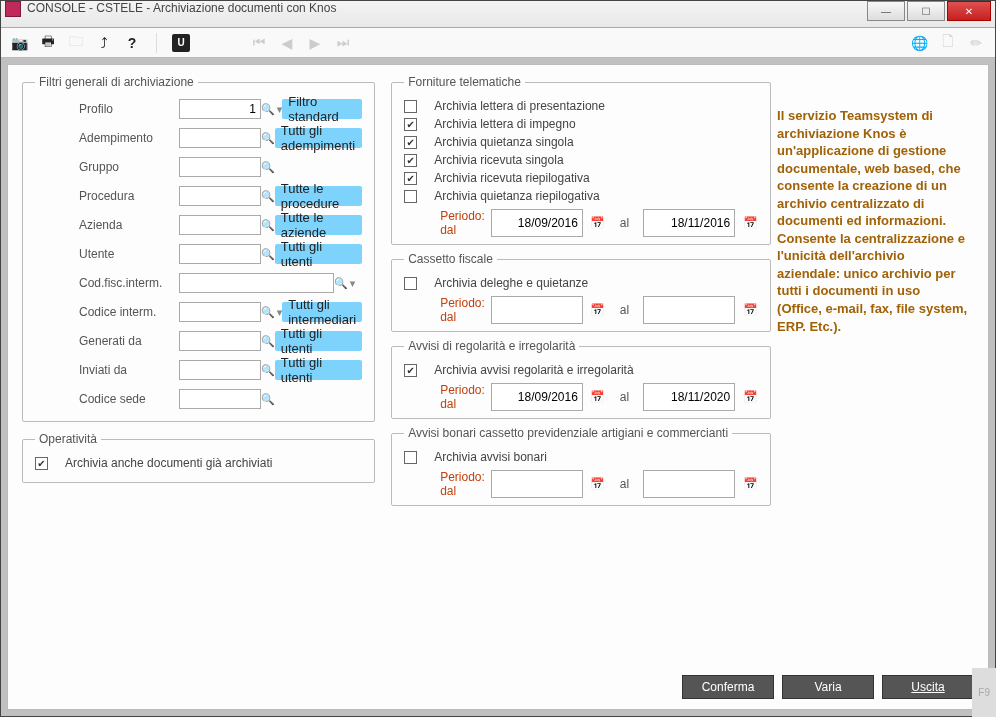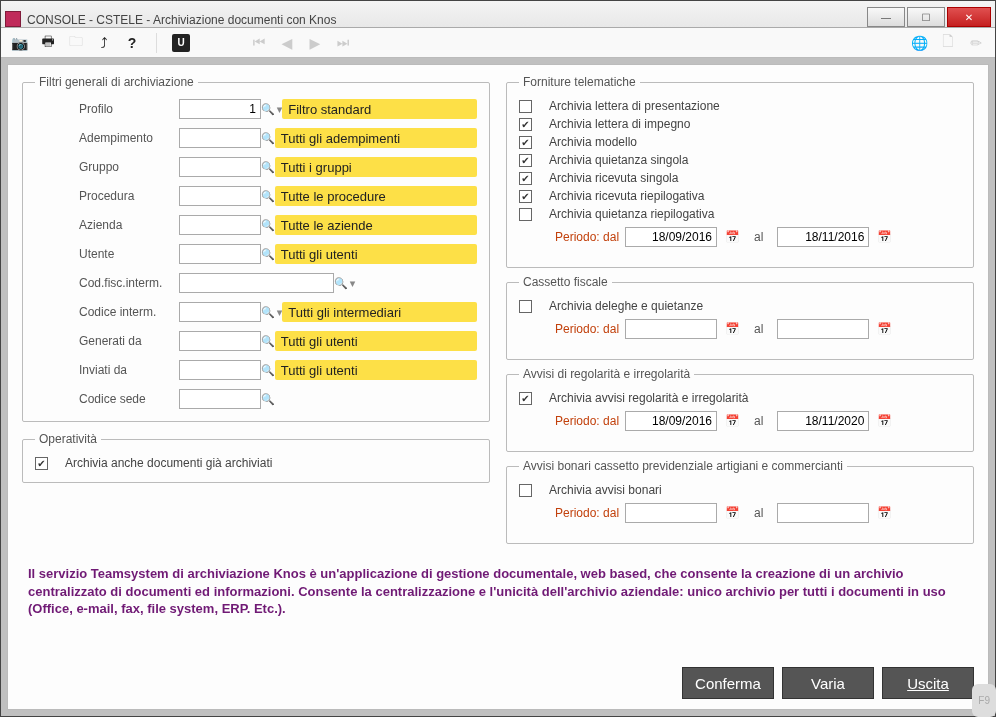--- a/index.html
+++ b/index.html
@@ -16,21 +16,21 @@
     border: 1px solid #444;
     background: #c0c0c0;
     display: flex;
     flex-direction: column;
     box-shadow: 0 0 4px rgba(0,0,0,.3);
   }
   .titlebar {
     height: 27px;
     background: linear-gradient(#f4f4f4,#e8e8e8);
     display: flex;
-    align-items: flex-end;
+    align-items: flex-start;
     padding: 0 4px;
     border-bottom: 1px solid #aaa;
   }
   .titlebar .icon-app {
     width: 16px; height: 16px;
     background: #c02a5a;
     border: 1px solid #801a3a;
     margin-right: 6px;
   }
   .titlebar .title-text { color: #444; }
@@ -69,21 +69,21 @@
   .tool-icon.box { background: #222; color: #fff; border-radius: 2px; font-size: 10px; font-weight: bold; }
   .tool-sep { width: 1px; height: 20px; background: #ddd; margin: 0 5px; }
   .main {
     flex: 1;
     background: #fdfdfd;
     margin: 6px;
     border: 1px solid #bbb;
     padding: 10px 14px;
     position: relative;
     display: flex;
-    flex-direction: column;
+    flex-direction: row;
     overflow: hidden;
   }
   .cols {
     display: flex;
     gap: 16px;
   }
   .col-left { flex: 1; }
   .col-right { flex: 1; }
   fieldset {
     border: 1px solid #bbb;
@@ -115,21 +115,21 @@
     text-align: right;
   }
   .row .input-sm { width: 82px; }
   .row .input-md { width: 155px; }
   .lookup-icons {
     color: #888;
     display: flex; gap: 2px;
   }
   .lookup-icons span { cursor: pointer; font-size: 11px; }
   .desc-cell {
-    background: #fde047;
+    background: #7dd3fc;
     height: 20px;
     flex: 1;
     padding: 2px 6px;
     display: flex;
     align-items: center;
     color: #222;
     border-radius: 2px;
     font-size: 13px;
   }
   .chk-row {
@@ -150,59 +150,58 @@
   .chk-lbl { color: #444; }
   .period-row {
     display: flex;
     align-items: center;
     gap: 6px;
     margin-top: 6px;
   }
   .period-row .plbl { color: #c2410c; margin-left: 36px; }
   .date-input {
     border: 1px solid #aaa;
-    width: 92px; height: 20px;
+    width: 92px; height: 28px;
     text-align: right;
     padding: 1px 4px;
     font-size: 12px;
   }
   .cal-icon { color: #999; font-size: 12px; margin-left: 2px; }
   .period-row .al { margin: 0 8px; color: #555; }
   .description {
-    margin-top: 10px;
+    margin-top: 28px;
     padding: 4px 6px;
     font-weight: bold;
-    color: #701a75;
+    color: #a16207;
     font-size: 13px;
     line-height: 1.35;
   }
   .buttons {
     position: absolute;
     bottom: 10px; right: 14px;
     display: flex; gap: 8px;
   }
   .btn {
-    width: 92px; height: 32px;
+    width: 92px; height: 24px;
     background: #555;
     color: #fff;
     border: 1px solid #333;
     display: flex; align-items: center; justify-content: center;
-    font-size: 15px;
+    font-size: 12px;
     cursor: pointer;
   }
   .status-corner {
     position: absolute;
     bottom: 0; right: 0;
     font-size: 10px;
     color: #aaa;
     background: #ddd;
-    padding: 11px 6px;
-    border-radius: 6px;
-  }
-  .right-tight fieldset { margin-bottom: 7px; padding-bottom: 20px; }
+    padding: 19px 6px;
+  }
+  .right-tight fieldset { margin-bottom: 7px; padding-bottom: 7px; }
   .spacer { flex: 1; }
 </style>
 </head>
 <body>
 
 <div class="window">
   <div class="titlebar">
     <div class="icon-app"></div>
     <span class="title-text">CONSOLE  - CSTELE -  Archiviazione documenti con Knos</span>
     <div class="winbtns">
@@ -257,21 +256,20 @@
               </span>
             <div class="desc-cell">Tutti gli adempimenti</div>
           </div>
 
           <div class="row">
             <span class="lbl">Gruppo</span>
             <input type="text" class="input-sm" style="">
             <span class="lookup-icons">
                 <span>🔍</span>
               </span>
-            <div class="desc-cell">Tutti i gruppi</div>
           </div>
 
           <div class="row">
             <span class="lbl">Procedura</span>
             <input type="text" class="input-sm" style="">
             <span class="lookup-icons">
                 <span>🔍</span>
               </span>
             <div class="desc-cell">Tutte le procedure</div>
           </div>
@@ -352,24 +350,20 @@
       <div class="col-right right-tight">
         <fieldset>
           <legend>Forniture telematiche</legend>
           <div class="chk-row">
               <div class="chk"></div>
               <span class="chk-lbl">Archivia lettera di presentazione</span>
             </div>
           <div class="chk-row">
               <div class="chk checked"></div>
               <span class="chk-lbl">Archivia lettera di impegno</span>
-            </div>
-          <div class="chk-row">
-              <div class="chk checked"></div>
-              <span class="chk-lbl">Archivia modello</span>
             </div>
           <div class="chk-row">
               <div class="chk checked"></div>
               <span class="chk-lbl">Archivia quietanza singola</span>
             </div>
           <div class="chk-row">
               <div class="chk checked"></div>
               <span class="chk-lbl">Archivia ricevuta singola</span>
             </div>
           <div class="chk-row">

